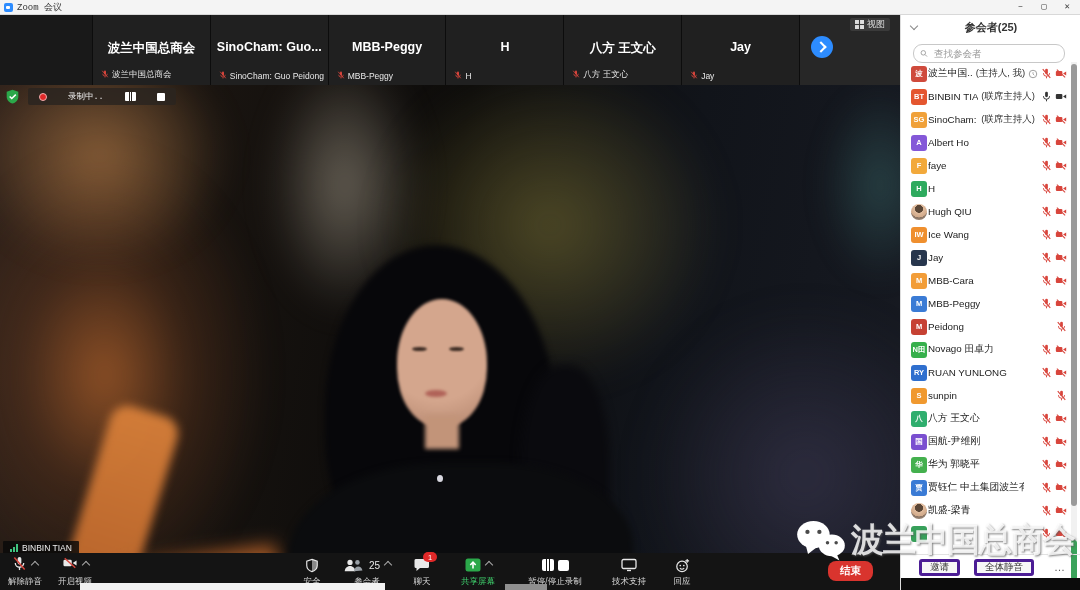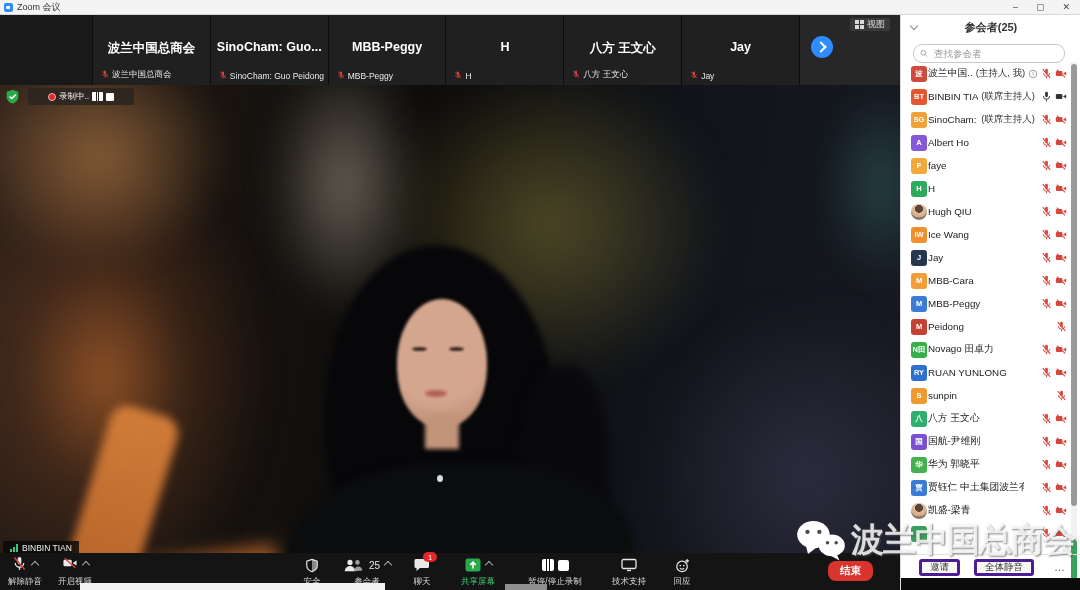--- a/index.html
+++ b/index.html
@@ -1,21 +1,21 @@
 <!DOCTYPE html>
 <html><head>
 <meta charset="utf-8">
 <style>
   html,body{margin:0;padding:0;background:#000;}
   #app{position:relative;width:1080px;height:590px;overflow:hidden;
        font-family:"Liberation Sans","DejaVu Sans",sans-serif;background:#111;}
 
   
   .titlebar{position:absolute;left:0;top:0;width:1080px;height:14px;background:#f4f4f4;
-            border-bottom:1px solid #d8d8d8;display:flex;align-items:center;z-index:40;}
+            border-bottom:1px solid #d8d8d8;display:flex;align-items:center;z-index:40;font-family:Liberation Mono, monospace;}
   .zoom-ico{width:9px;height:9px;border-radius:2px;background:#2d8cff;margin:0 4px 0 4px;
             display:inline-block;position:relative;}
   .zoom-ico:after{content:"";position:absolute;left:2px;top:3px;width:4px;height:3px;background:#fff;border-radius:1px;}
   .tb-title{font-size:9px;color:#333;}
   .tb-ctrls{margin-left:auto;display:flex;align-items:center;gap:18px;padding-right:10px;}
   .tb-ctrls span{font-size:9px;color:#444;line-height:14px;cursor:default;}
 
   
   .strip{position:absolute;left:0;top:14px;width:900px;height:71px;background:#1b1b1b;display:flex;z-index:10;}
   .tile{position:relative;background:#202020;border-left:1px solid #0c0c0c;flex:1;}
@@ -52,21 +52,21 @@
         background:radial-gradient(circle at 45% 40%,#d4a68d 55%,#b1836b 100%);border-radius:50% 50% 46% 46%;filter:blur(1.5px);}
   .eye{position:absolute;width:15px;height:4px;background:#3a2a22;border-radius:50%;filter:blur(1.2px);}
   .eye.l{left:412px;top:262px;} .eye.r{left:449px;top:262px;}
   .mouth{position:absolute;left:425px;top:305px;width:22px;height:7px;background:#b06258;border-radius:50%;filter:blur(1.5px);}
   .neck{position:absolute;left:425px;top:330px;width:34px;height:34px;background:#c29479;filter:blur(2px);}
   .body{position:absolute;left:288px;top:378px;width:345px;height:210px;background:#0b0c0e;
         border-radius:45% 40% 0 0;filter:blur(3px);}
   .pendant{position:absolute;left:437px;top:390px;width:6px;height:7px;background:#d8d8e0;border-radius:50%;}
 
   .rec-group{position:absolute;left:5px;top:3px;display:flex;align-items:center;gap:8px;z-index:5;}
-  .rec-pill{display:flex;align-items:center;gap:3px;height:17px;padding:0 20px;background:rgba(42,36,32,.85);border-radius:2px;}
+  .rec-pill{display:flex;align-items:center;gap:21px;height:17px;padding:0 11px;background:rgba(42,36,32,.85);border-radius:2px;font-family:Liberation Mono, monospace;}
   .rec-dot{width:6px;height:6px;border-radius:50%;background:#e02828;border:1px solid #f0b0b0;}
   .rec-text{color:#eee;font-size:8.5px;}
   .rec-pause{width:11px;height:9px;background:#fff;border-radius:1px;
              background:linear-gradient(90deg,#fff 36%,rgba(42,36,32,.95) 36%,rgba(42,36,32,.95) 46%,#fff 46%,#fff 54%,rgba(42,36,32,.95) 54%,rgba(42,36,32,.95) 64%,#fff 64%);cursor:pointer;}
   .rec-stop{width:8px;height:8px;background:#fff;border-radius:1px;cursor:pointer;}
   .speaker-pill{position:absolute;left:3px;top:456px;height:14px;display:flex;align-items:center;gap:4px;
                 padding:0 7px;background:rgba(8,8,8,.82);border-radius:1px;z-index:5;}
   .speaker-pill span{color:#f0f0f0;font-size:8.5px;}
   .sig{display:inline-flex;align-items:flex-end;gap:1px;height:8px;}
   .sig i{width:2px;background:#3fc380;display:block;}

